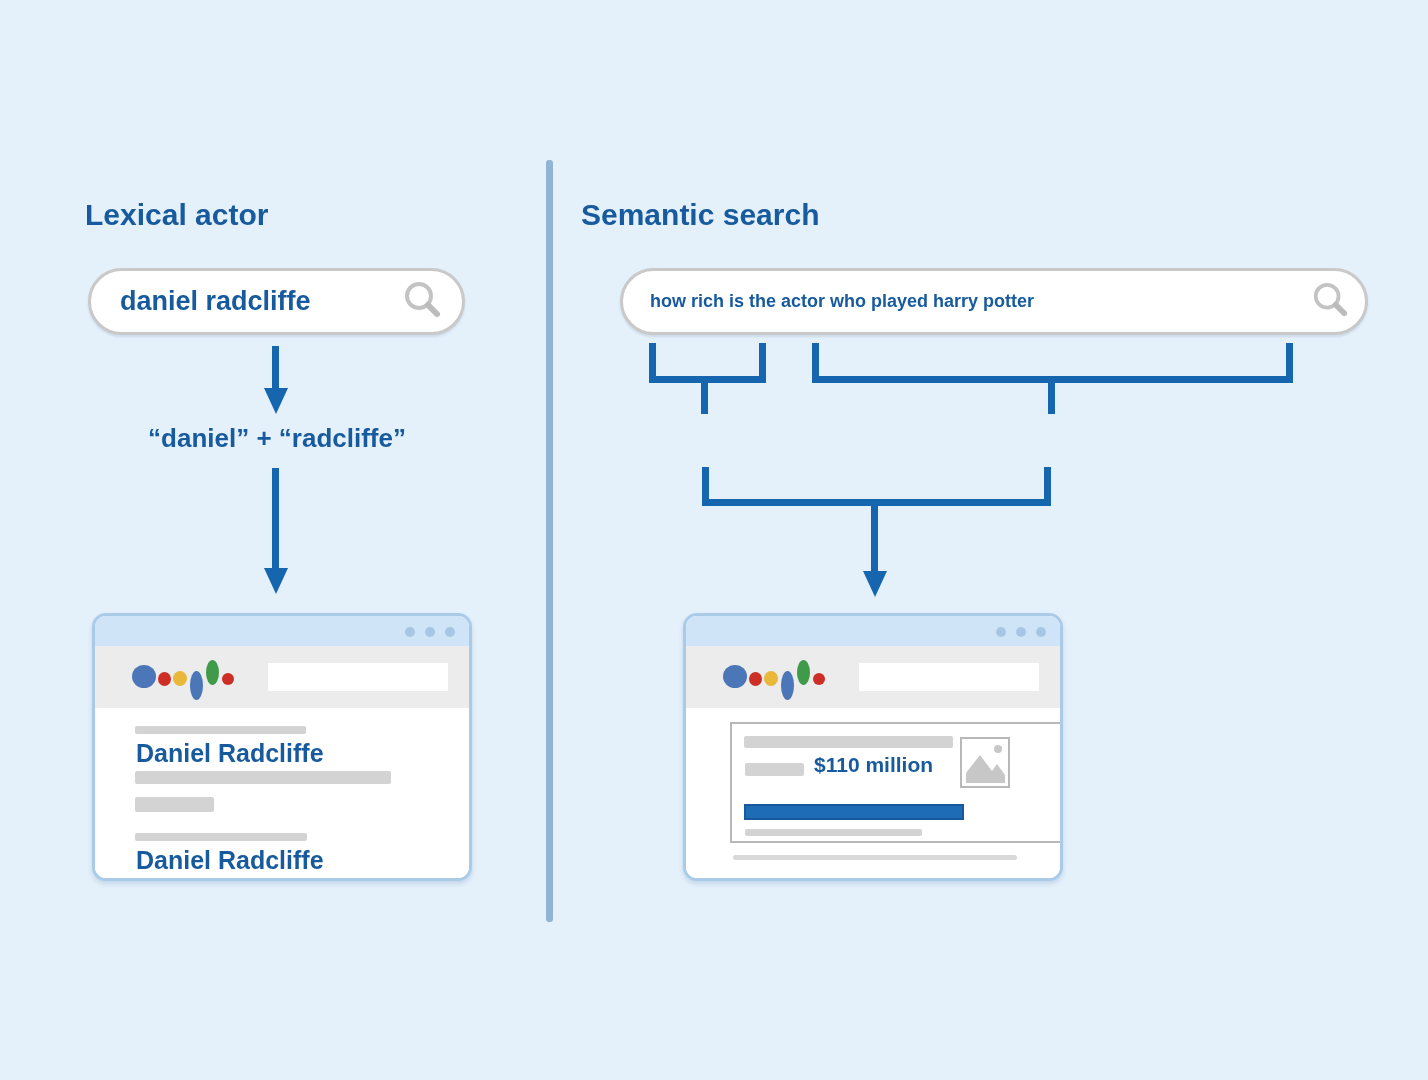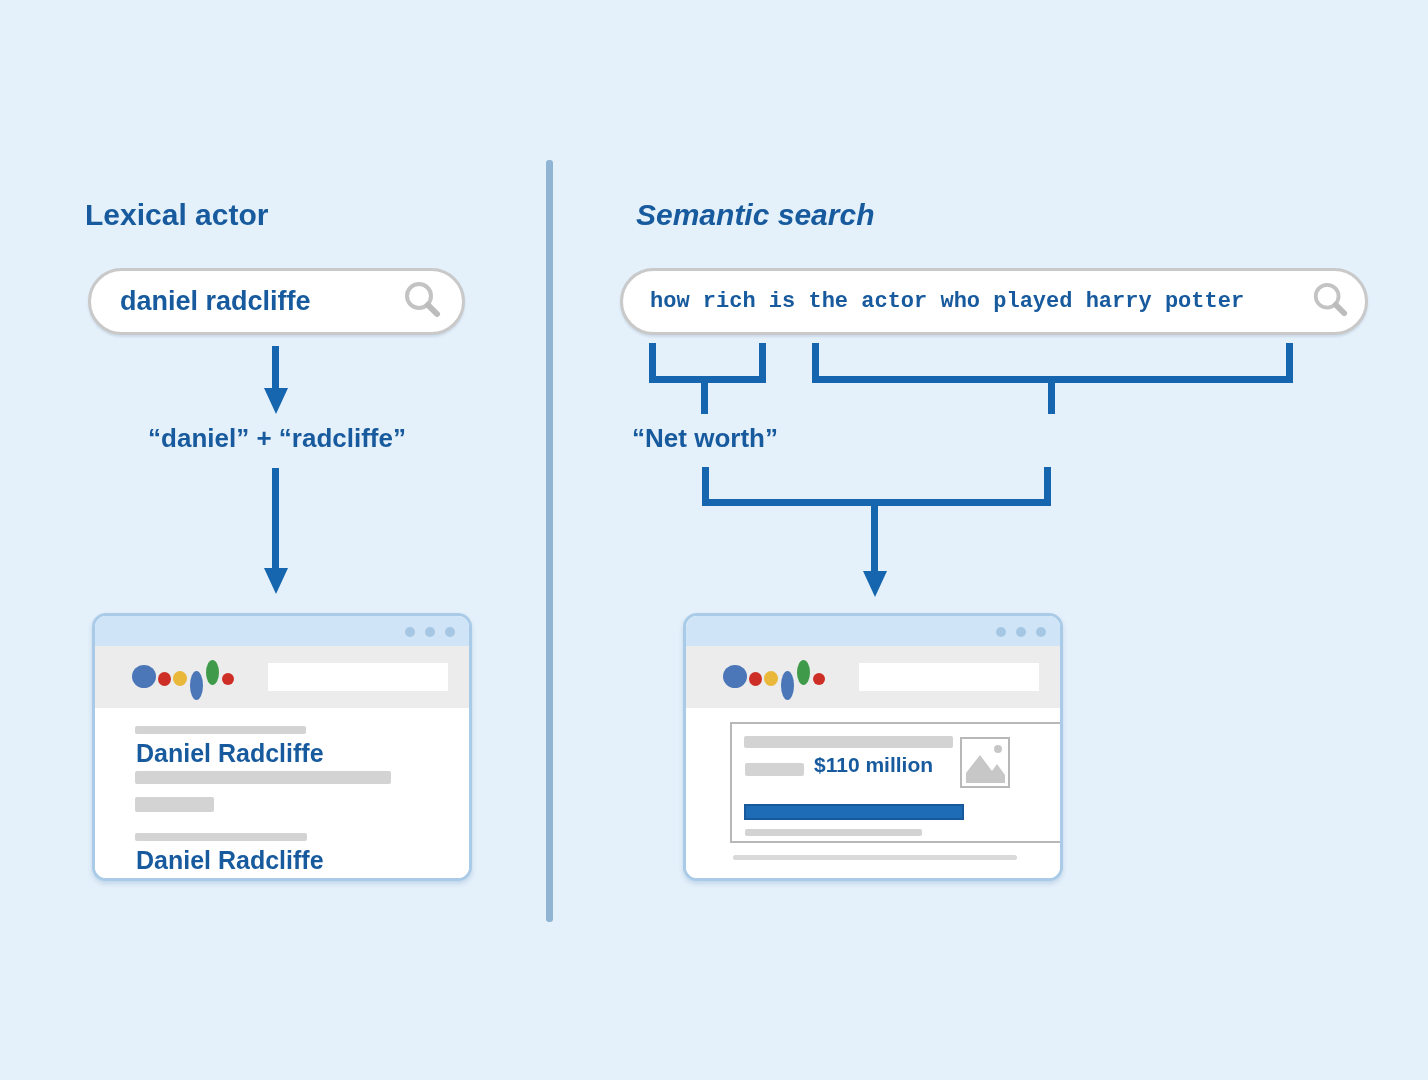--- a/index.html
+++ b/index.html
@@ -13,36 +13,36 @@
   .divider{
     position:absolute;left:546px;top:160px;width:7px;height:762px;
     background:var(--divider-blue,#8fb4d4);border-radius:3px;
   }
   .panel-title{
     position:absolute;top:198px;
     font-size:30px;font-weight:bold;line-height:34px;
     color:var(--text-blue,#175a9d);
   }
   .title-left{left:85px;}
-  .title-right{left:636px;font-style:italic;}
+  .title-right{left:581px;}
 
   
   .pill{
     position:absolute;top:268px;height:67px;box-sizing:border-box;
     background:#fff;border:3px solid var(--pill-border,#c9c9c9);
     border-radius:34px;display:flex;align-items:center;justify-content:space-between;
     box-shadow:0 2px 2px rgba(100,130,160,.18);
   }
   .pill-left{left:88px;width:377px;padding:0 20px 0 29px;}
   .pill-right{left:620px;width:748px;padding:0 16px 0 27px;}
   .pill-text{
     font-weight:bold;color:var(--text-blue,#175a9d);white-space:nowrap;
   }
   .pill-left .pill-text{font-size:27px;}
-  .pill-right .pill-text{font-size:22px;font-family:Liberation Mono, monospace;}
+  .pill-right .pill-text{font-size:18px;}
   .mag{flex:0 0 auto;}
 
   
   .vstem,.hbar{position:absolute;background:var(--arrow-blue,#1566ae);}
   .arrowhead{
     position:absolute;width:0;height:0;
     border-left:12px solid transparent;border-right:12px solid transparent;
     border-top:26px solid var(--arrow-blue,#1566ae);
   }
   .mid-label{
@@ -179,21 +179,20 @@
   <div class="vstem" style="left:649px;top:343px;width:7px;height:40px;"></div>
   <div class="vstem" style="left:759px;top:343px;width:7px;height:40px;"></div>
   <div class="hbar" style="left:649px;top:376px;width:117px;height:7px;"></div>
   <div class="vstem" style="left:701px;top:383px;width:7px;height:31px;"></div>
 
   <div class="vstem" style="left:812px;top:343px;width:7px;height:40px;"></div>
   <div class="vstem" style="left:1286px;top:343px;width:7px;height:40px;"></div>
   <div class="hbar" style="left:812px;top:376px;width:481px;height:7px;"></div>
   <div class="vstem" style="left:1048px;top:383px;width:7px;height:31px;"></div>
 
-  <div class="mid-label" style="left:605px;width:200px;">“Net worth”</div>
 
   <div class="vstem" style="left:702px;top:467px;width:7px;height:39px;"></div>
   <div class="vstem" style="left:1044px;top:467px;width:7px;height:39px;"></div>
   <div class="hbar" style="left:702px;top:499px;width:349px;height:7px;"></div>
   <div class="vstem" style="left:871px;top:499px;width:7px;height:74px;"></div>
   <div class="arrowhead" style="left:863px;top:571px;"></div>
 
   <div class="window window-right">
     <div class="titlebar">
       <div class="dots">

